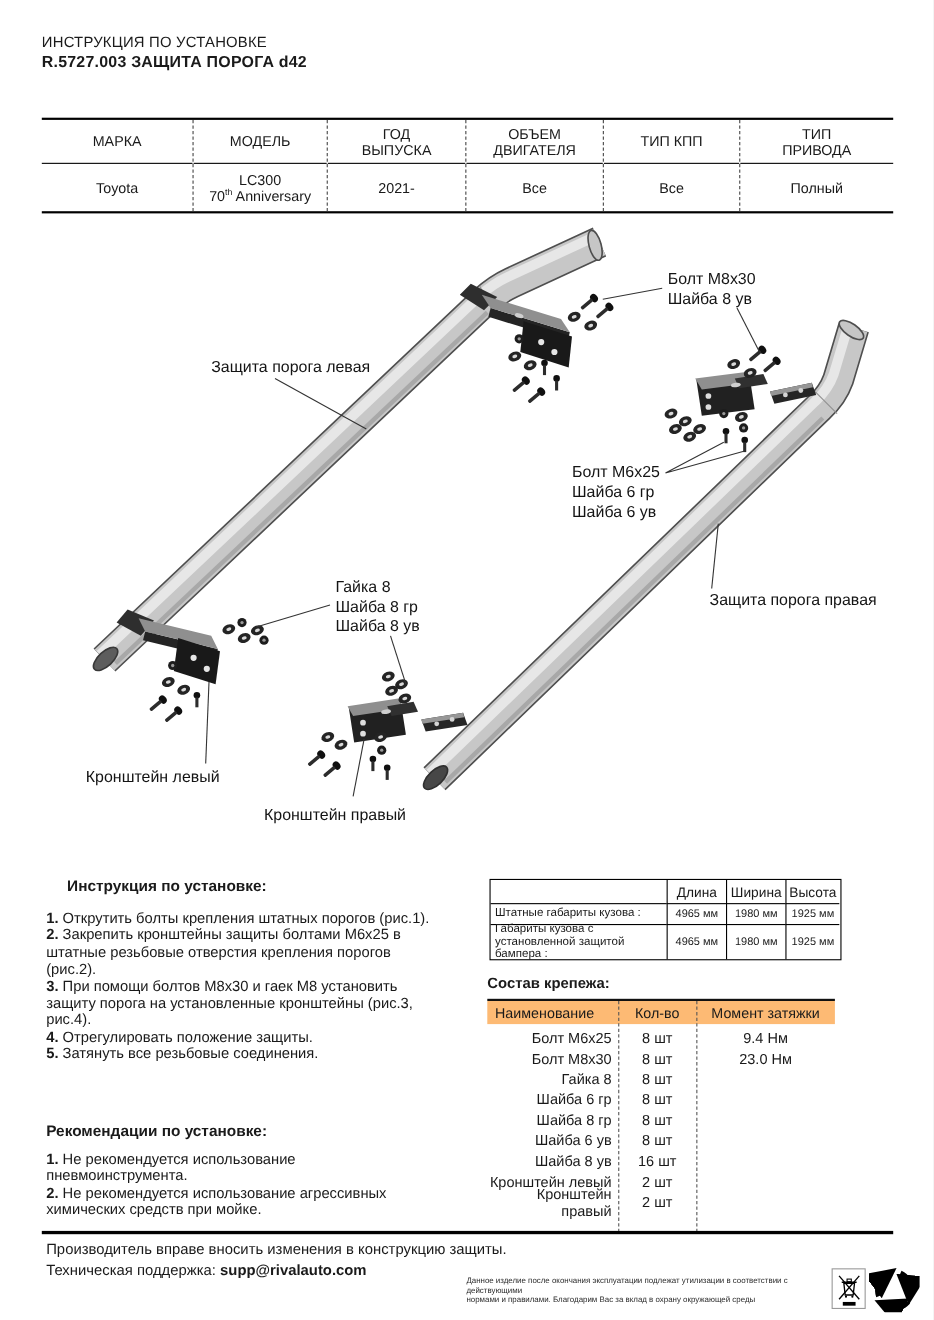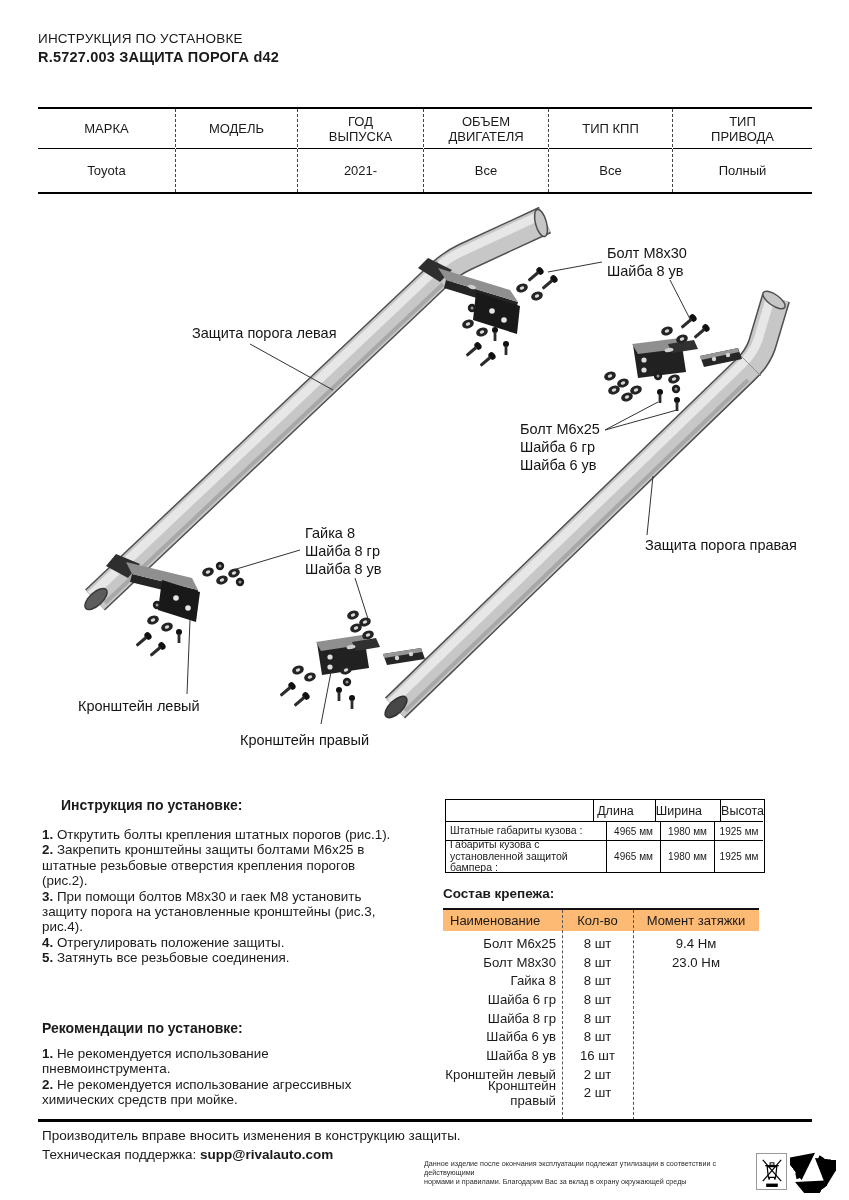--- a/index.html
+++ b/index.html
@@ -80,20 +80,24 @@
         <div class="vt-h">
           <div>МАРКА</div>
         </div>
         <div class="vt-v">
           <div>Toyota</div>
         </div>
       </div>
       <div class="vt-col" style="width: 122px;">
         <div class="vt-h">
           <div>МОДЕЛЬ</div>
+        </div>
+        <div class="vt-v">
+          <div>LC300</div>
+          <div>70<sup>th</sup> Anniversary</div>
         </div>
       </div>
       <div class="vt-col" style="width: 126px;">
         <div class="vt-h">
           <div>ГОД</div>
           <div>ВЫПУСКА</div>
         </div>
         <div class="vt-v">
           <div>2021-</div>
         </div>
@@ -321,21 +325,21 @@
 
   <div class="block-title" style="top:1020px;">Рекомендации по установке:</div>
   <div class="text-lines" style="top:1046px;">
       <div class="t-line"><b>1.</b> <span>Не рекомендуется использование</span></div>
       <div class="t-line"><span>пневмоинструмента.</span></div>
       <div class="t-line"><b>2.</b> <span>Не рекомендуется использование агрессивных</span></div>
       <div class="t-line"><span>химических средств при мойке.</span></div>
     </div>
 
   <div class="dims-table">
-      <div class="d-row" style="height: 21px; gap: 18px;">
+      <div class="d-row" style="height: 21px;">
         <div class="d-cell d-head" style="width: 160px;"></div>
         <div class="d-cell d-head" style="width: 54px;">Длина</div>
         <div class="d-cell d-head" style="width: 54px;">Ширина</div>
         <div class="d-cell d-head" style="width: 49px;">Высота</div>
       </div>
       <div class="d-row" style="height: 19px;">
         <div class="d-cell d-label" style="width: 160px;">Штатные габариты кузова :</div>
         <div class="d-cell d-val" style="width: 54px;">4965 мм</div>
         <div class="d-cell d-val" style="width: 54px;">1980 мм</div>
         <div class="d-cell d-val" style="width: 49px;">1925 мм</div>

